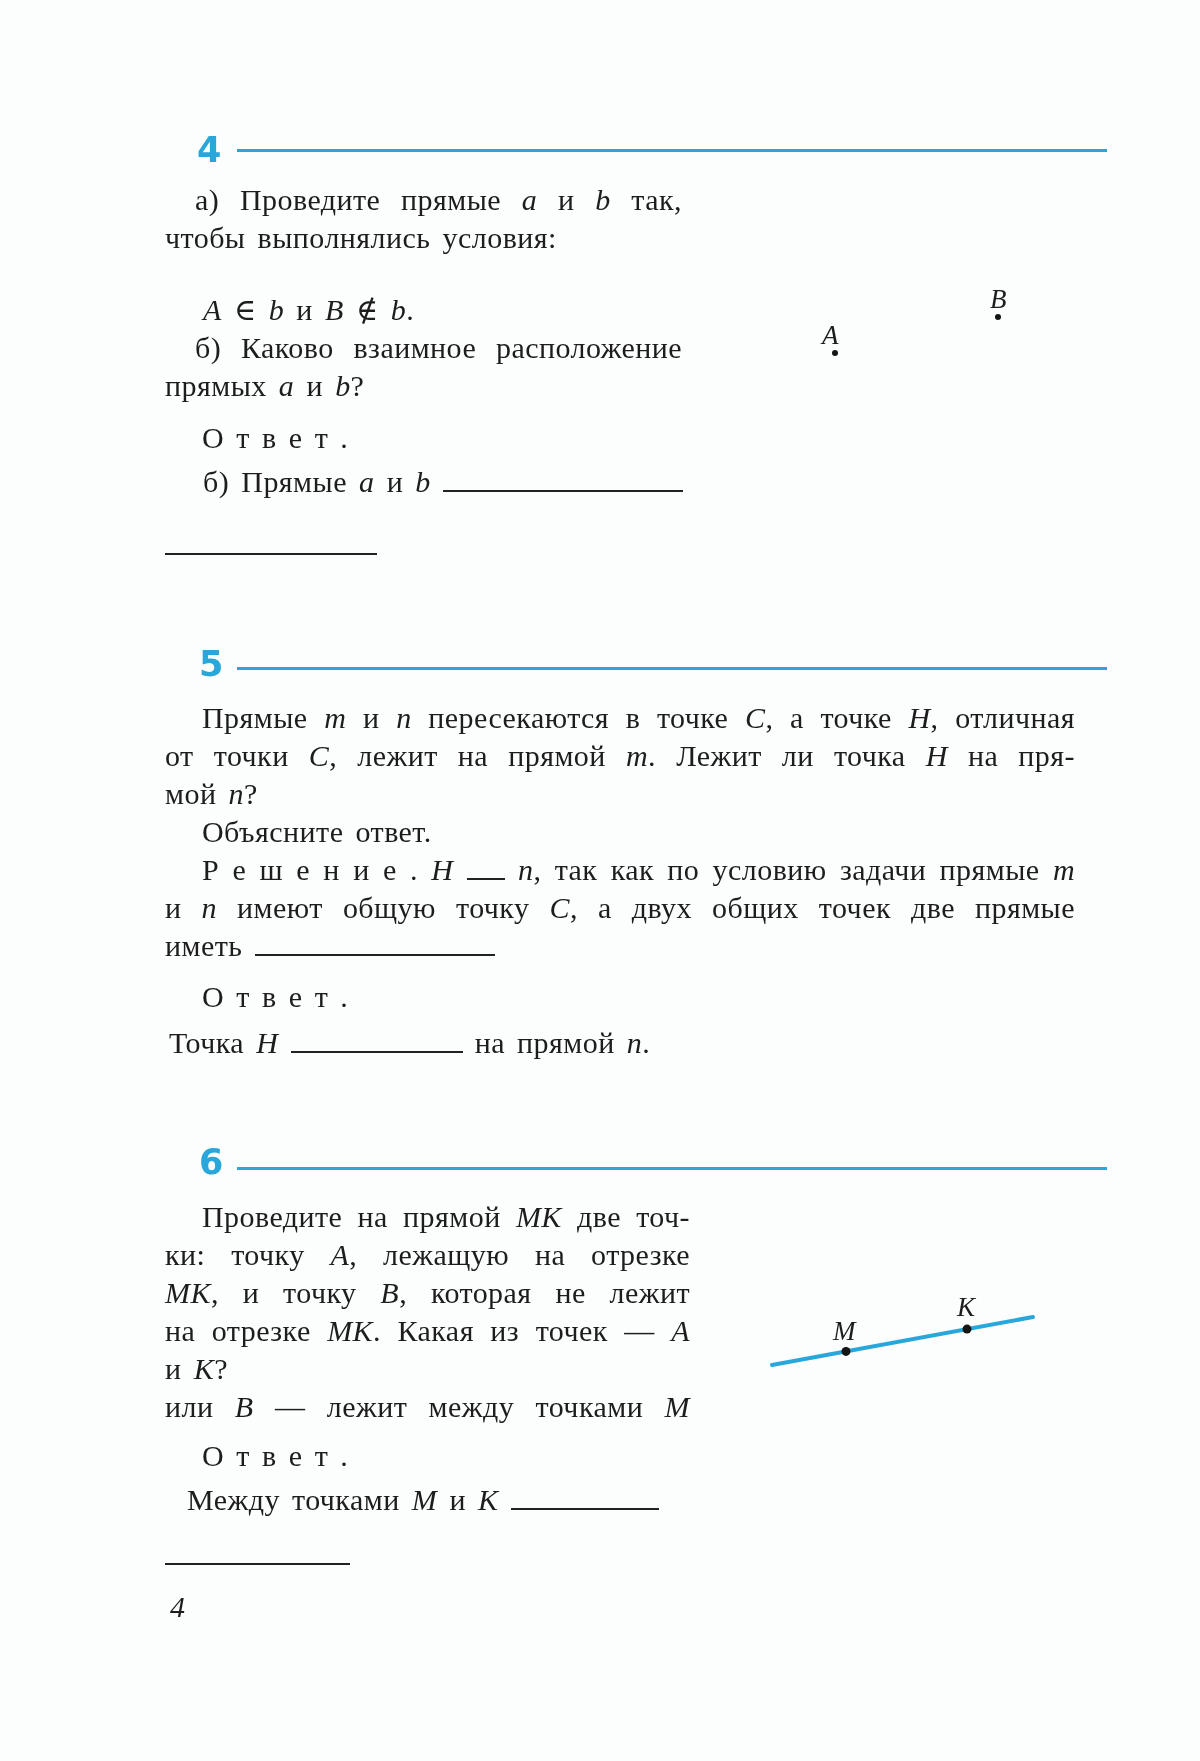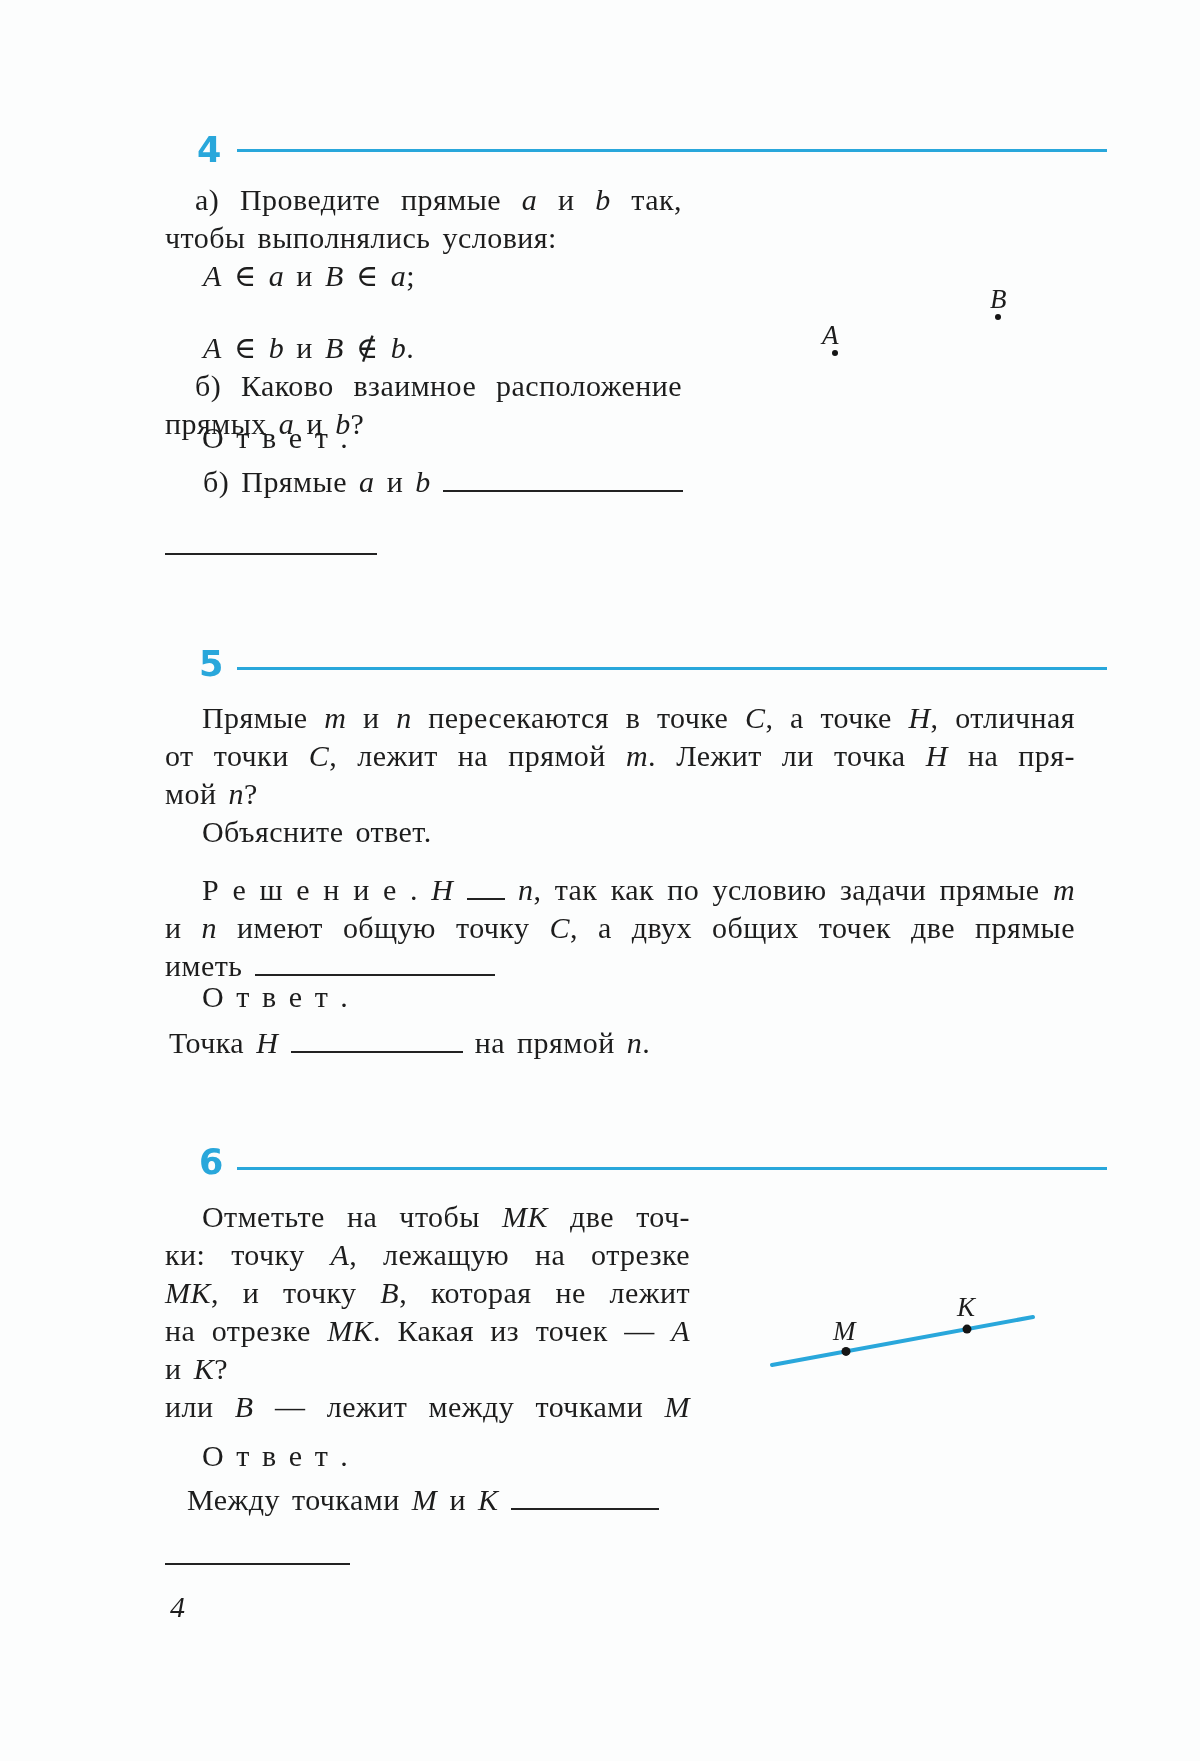--- a/index.html
+++ b/index.html
@@ -37,21 +37,20 @@
 
 <div class="page">
 
   <section>
     <div class="pnum" style="left:197px; top:133px;">4</div>
     <div class="rule" style="left:237px; top:149px; width:870px;"></div>
 
     <div class="tblock" style="left:165px; top:181px; width:517px;">
       <div class="line just" style="padding-left:30px;"><span>а) Проведите прямые </span><span class="it">a</span><span> и </span><span class="it">b</span><span> так,</span></div>
       <div class="line"><span>чтобы выполнялись условия:</span></div>
-      <div class="line" style="padding-left:38px;"><span class="it">A</span><span> ∈ </span><span class="it">a</span><span> и </span><span class="it">B</span><span> ∈ </span><span class="it">a</span><span>;</span></div>
       <div class="line" style="padding-left:38px;margin-top:34px;"><span class="it">A</span><span> ∈ </span><span class="it">b</span><span> и </span><span class="it">B</span><span> ∉ </span><span class="it">b</span><span>.</span></div>
       <div class="line just" style="padding-left:30px;"><span>б) Каково взаимное расположение</span></div>
       <div class="line"><span>прямых </span><span class="it">a</span><span> и </span><span class="it">b</span><span>?</span></div>
     </div>
 
     <div class="ansline" style="left:165px; top:419px; padding-left:37px;"><span>О т в е т .</span></div>
     <div class="ansline" style="left:165px; top:463px; padding-left:38px;"><span>б) Прямые </span><span class="it">a</span><span> и </span><span class="it">b</span><span> </span><span class="blank" style="width: 240px;"></span></div>
     <div class="ansline" style="left:165px; top:526px;"><span class="blank" style="width: 212px;"></span></div>
 
     <div class="lbl" style="left:822px; top:322px;">A</div>
@@ -62,35 +61,35 @@
 
   <section>
     <div class="pnum" style="left:199px; top:647px;">5</div>
     <div class="rule" style="left:237px; top:667px; width:870px;"></div>
 
     <div class="tblock" style="left:165px; top:699px; width:910px;">
       <div class="line just" style="padding-left:37px;"><span>Прямые </span><span class="it">m</span><span> и </span><span class="it">n</span><span> пересекаются в точке </span><span class="it">C</span><span>, а точке </span><span class="it">H</span><span>, отличная</span></div>
       <div class="line just"><span>от точки </span><span class="it">C</span><span>, лежит на прямой </span><span class="it">m</span><span>. Лежит ли точка </span><span class="it">H</span><span> на пря-</span></div>
       <div class="line"><span>мой </span><span class="it">n</span><span>?</span></div>
       <div class="line" style="padding-left:37px;"><span>Объясните ответ.</span></div>
-      <div class="line just" style="padding-left:37px;margin-top:20px;"><span>Р е ш е н и е . </span><span class="it">H</span><span> </span><span class="blank" style="width: 38px;"></span><span> </span><span class="it">n</span><span>, так как по условию задачи прямые </span><span class="it">m</span></div>
+      <div class="line just" style="padding-left:37px;"><span>Р е ш е н и е . </span><span class="it">H</span><span> </span><span class="blank" style="width: 38px;"></span><span> </span><span class="it">n</span><span>, так как по условию задачи прямые </span><span class="it">m</span></div>
       <div class="line just"><span>и </span><span class="it">n</span><span> имеют общую точку </span><span class="it">C</span><span>, а двух общих точек две прямые</span></div>
       <div class="line"><span>иметь </span><span class="blank" style="width: 240px;"></span></div>
     </div>
 
     <div class="ansline" style="left:165px; top:978px; padding-left:37px;"><span>О т в е т .</span></div>
     <div class="ansline" style="left:169px; top:1024px;"><span>Точка </span><span class="it">H</span><span> </span><span class="blank" style="width: 172px;"></span><span> на прямой </span><span class="it">n</span><span>.</span></div>
   </section>
 
   <section>
     <div class="pnum" style="left:199px; top:1145px;">6</div>
     <div class="rule" style="left:237px; top:1167px; width:870px;"></div>
 
     <div class="tblock" style="left:165px; top:1198px; width:525px;">
-      <div class="line just" style="padding-left:37px;"><span>Отметьте на чтобы </span><span class="it">MK</span><span> две точ-</span></div>
+      <div class="line just" style="padding-left:37px;"><span>Проведите на прямой </span><span class="it">MK</span><span> две точ-</span></div>
       <div class="line just"><span>ки: точку </span><span class="it">A</span><span>, лежащую на отрезке</span></div>
       <div class="line just"><span class="it">MK</span><span>, и точку </span><span class="it">B</span><span>, которая не лежит</span></div>
       <div class="line just"><span>на отрезке </span><span class="it">MK</span><span>. Какая из точек — </span><span class="it">A</span></div>
       <div class="line"><span>и </span><span class="it">K</span><span>?</span></div>
       <div class="line just"><span>или </span><span class="it">B</span><span> — лежит между точками </span><span class="it">M</span></div>
     </div>
 
     <svg width="290" height="80" viewBox="0 0 290 80" style="left:760px; top:1300px;">
       <line x1="12" y1="65" x2="273" y2="17" stroke="#29a7db" stroke-width="4" stroke-linecap="round"></line>
       <circle cx="86" cy="51.4" r="4.5" fill="#151515"></circle>

